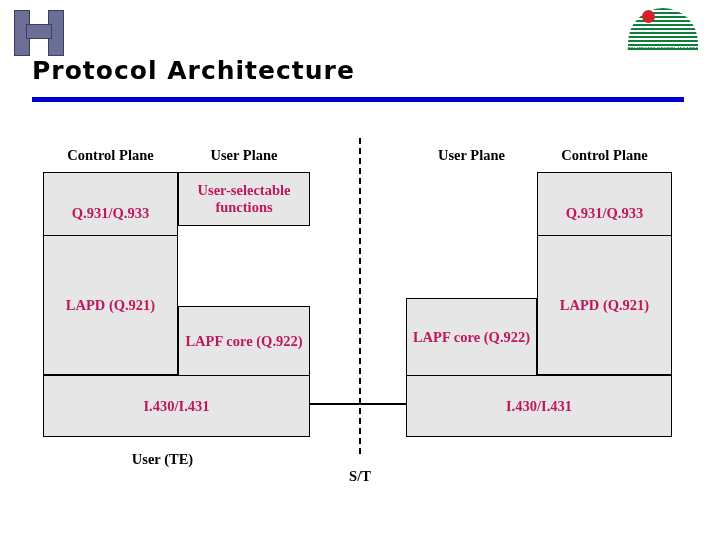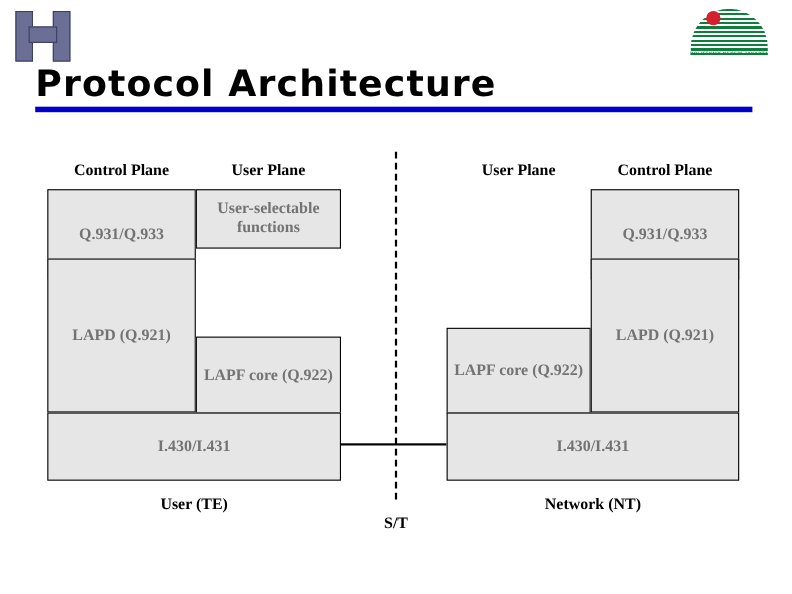--- a/index.html
+++ b/index.html
@@ -72,21 +72,21 @@
     line-height: 5.2px;
     color: #0f7d3c;
     font-weight: bold;
     letter-spacing: 0.3px;
   }
 
   #page-title {
     position: absolute;
     left: 32px;
     top: 56px;
-    font-size: 33px;
+    font-size: 25px;
     font-weight: bold;
     letter-spacing: 1px;
     color: #000000;
     font-family: "DejaVu Sans", sans-serif;
   }
   #title-rule {
     position: absolute;
     left: 32px;
     top: 97px;
     width: 652px;
@@ -127,21 +127,21 @@
     background: #e6e6e6;
     border: 1px solid #000000;
     box-sizing: border-box;
     display: flex;
     align-items: center;
     justify-content: center;
     text-align: center;
     font-family: "Liberation Serif", serif;
     font-weight: bold;
     font-size: 14.5px;
-    color: #737373;
+    color: #be185d;
     line-height: 1.15;
     padding: 2px;
   }
 
   
   #st-line {
     position: absolute;
     left: 359px;
     top: 20px;
     width: 0;
@@ -191,17 +191,16 @@
   <div class="box" style="left:178px; top:188px; width:132px; height:70px;">LAPF core (Q.922)</div>
   <div class="box" style="left:43px; top:257px; width:267px; height:62px;">I.430/I.431</div>
 
   <div id="phy-connector"></div>
 
   <div class="box" style="left:537px; top:54px; width:135px; height:82px;">Q.931/Q.933</div>
   <div class="box" style="left:406px; top:180px; width:131px; height:78px;">LAPF core (Q.922)</div>
   <div class="box" style="left:537px; top:117px; width:135px; height:140px;">LAPD (Q.921)</div>
   <div class="box" style="left:406px; top:257px; width:266px; height:62px;">I.430/I.431</div>
 
-  <div class="bottom-label" style="left:43px; top:333px; width:267px;">User (TE)</div>
+  <div class="bottom-label" style="left:29px; top:333px; width:267px;">User (TE)</div>
   <div class="bottom-label" style="left:320px; top:350px; width:80px;">S/T</div>
-  <div class="bottom-label" style="left:406px; top:333px; width:266px;">Network (NT)</div>
 
 </div>
 
 </body></html>

